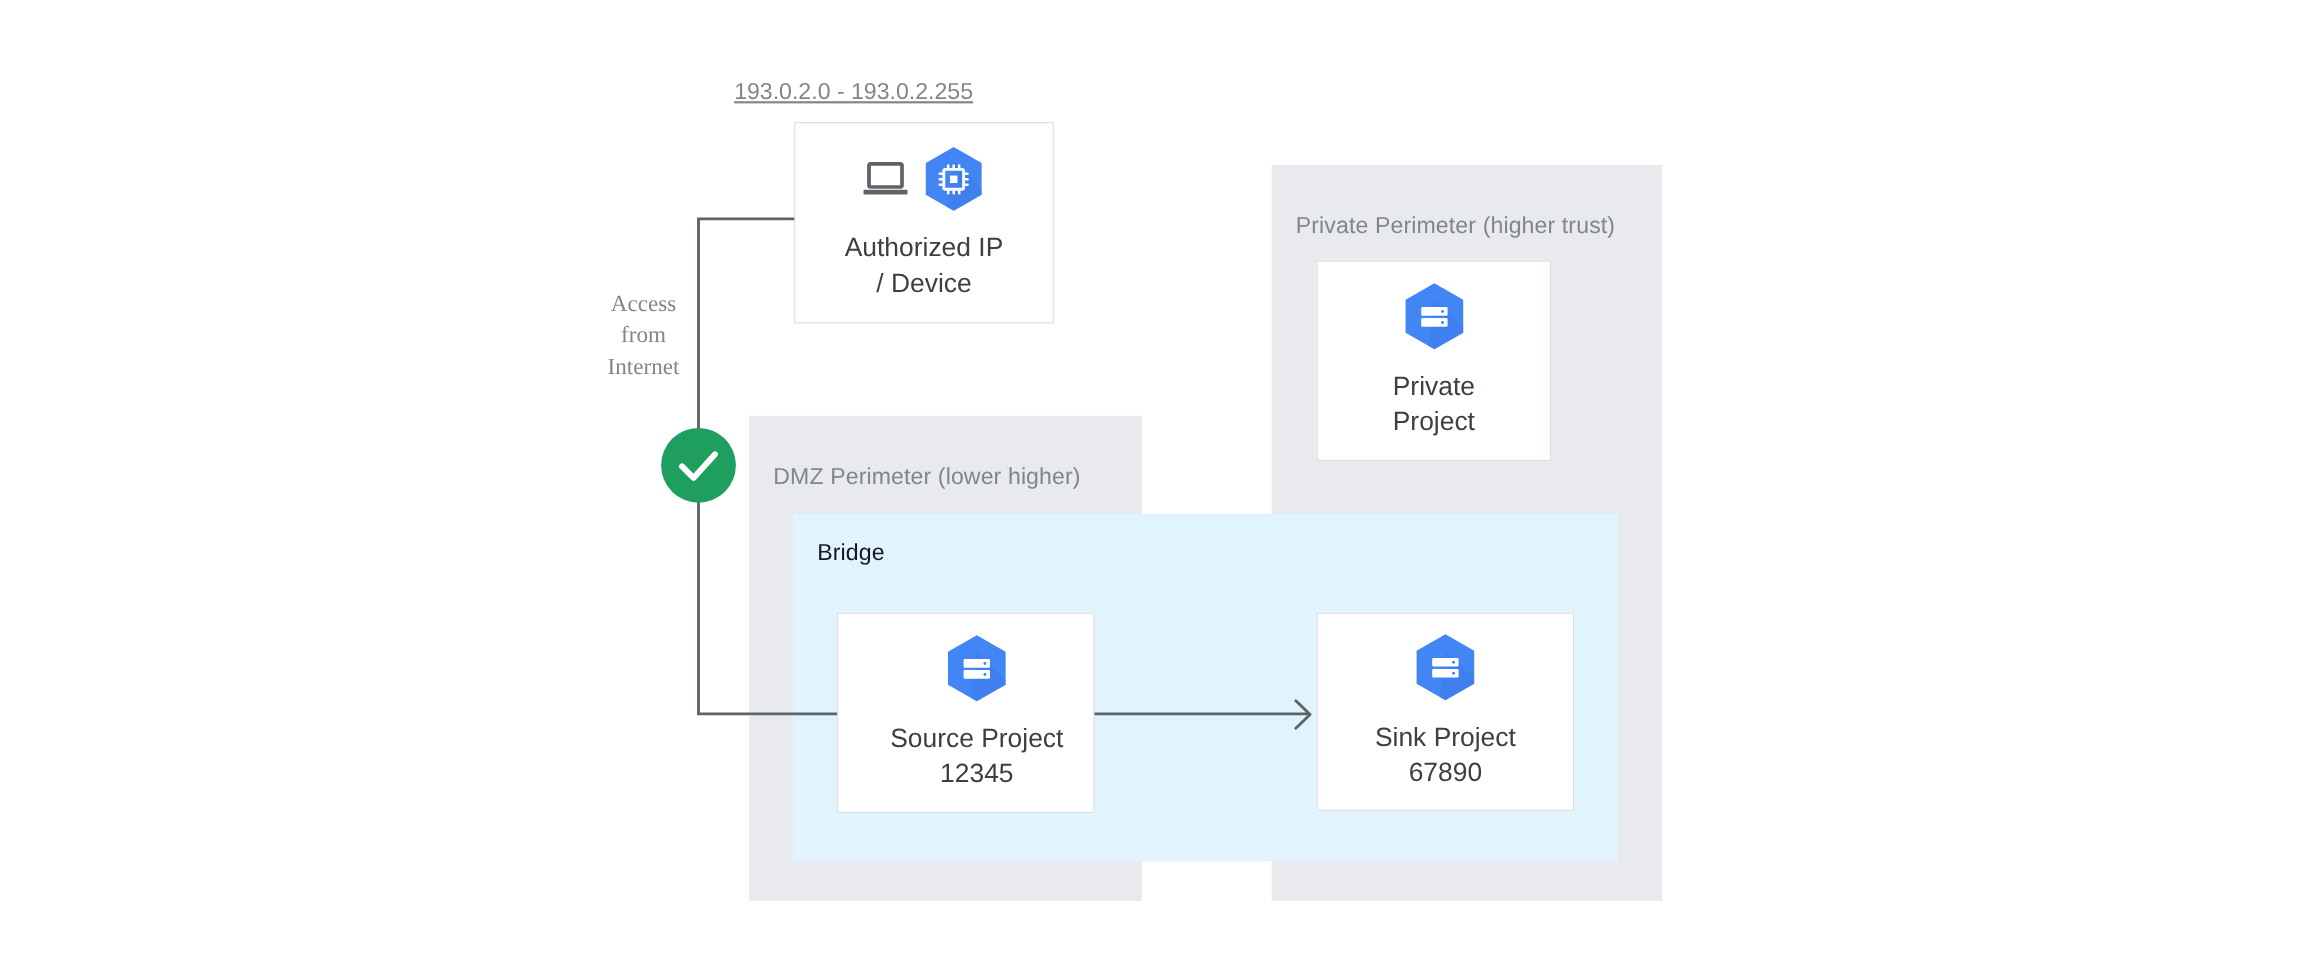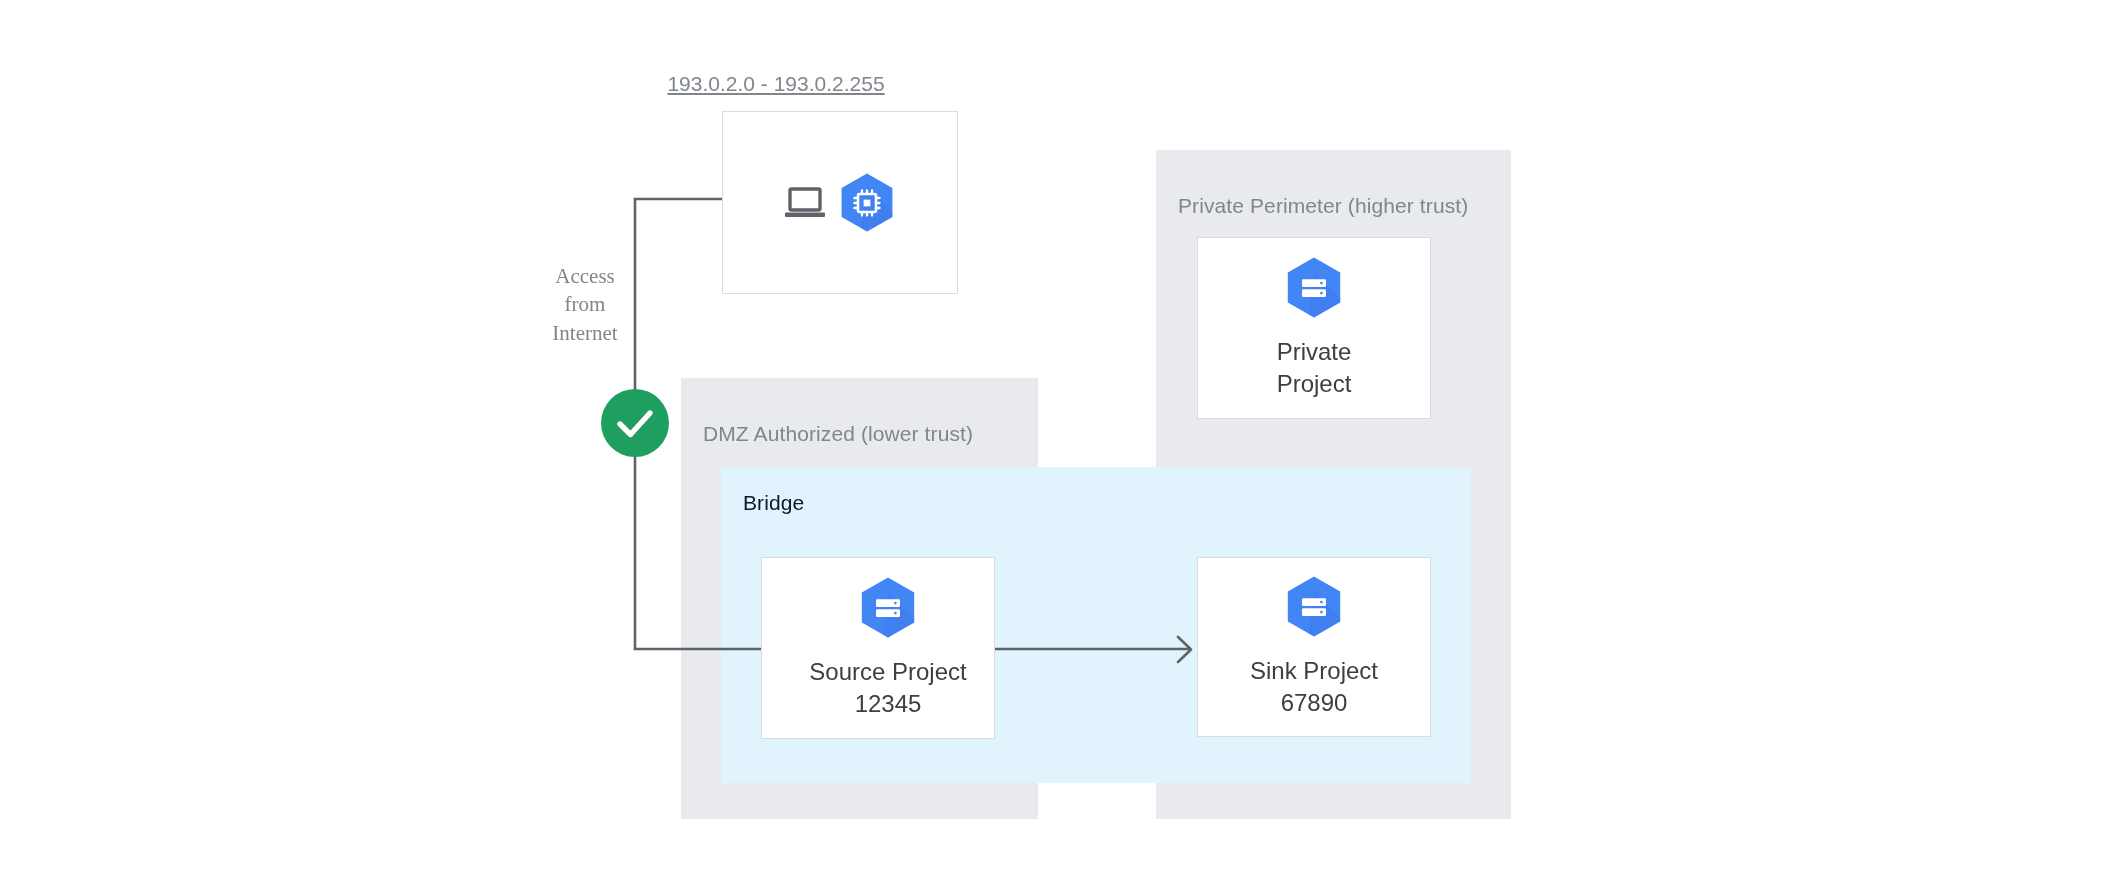--- a/index.html
+++ b/index.html
@@ -119,21 +119,21 @@
   }
 
   svg { display: block; overflow: visible; }
 </style>
 </head>
 <body>
 
 <div id="diagram">
 
   <div class="abs perimeter" style="left:681px; top:378px; width:357px; height:441px;">
-    <span class="perimeter-label">DMZ Authorized (lower trust)</span>
+    <span class="perimeter-label">DMZ Perimeter (lower higher)</span>
   </div>
 
   <div class="abs perimeter" style="left:1156px; top:150px; width:355px; height:669px;">
     <span class="perimeter-label">Private Perimeter (higher trust)</span>
   </div>
 
   <div class="abs bridge" style="left:721px; top:467px; width:750px; height:316px;">
     <span class="bridge-label">Bridge</span>
   </div>
 
@@ -174,23 +174,25 @@
             <line x1="15.4" y1="26" x2="18.6" y2="26"></line>
             <line x1="15.4" y1="31" x2="18.6" y2="31"></line>
             <line x1="15.4" y1="36" x2="18.6" y2="36"></line>
             <line x1="37.4" y1="26" x2="40.6" y2="26"></line>
             <line x1="37.4" y1="31" x2="40.6" y2="31"></line>
             <line x1="37.4" y1="36" x2="40.6" y2="36"></line>
           </g>
         </svg>
       </span>
     </div>
-  </div>
-
-  <div class="abs card" style="left:1197px; top:237px; width:234px; height:182px;">
+    <div class="card-label">Authorized IP
+/ Device</div>
+  </div>
+
+  <div class="abs card" style="left:1197px; top:237px; width:213px; height:182px;">
     <div class="card-icons">
       <span>
         <svg width="58" height="64" viewBox="0 0 58 64" aria-hidden="true">
           <defs>
             <clipPath id="hexclip-p1">
               <path d="M29 1.6 L55.2 16.6 L55.2 46.6 L29 61.6 L2.8 46.6 L2.8 16.6 Z"></path>
             </clipPath>
           </defs>
           <path d="M29 1.6 L55.2 16.6 L55.2 46.6 L29 61.6 L2.8 46.6 L2.8 16.6 Z" fill="#4285f4"></path>
           <g clip-path="url(#hexclip-p1)">

